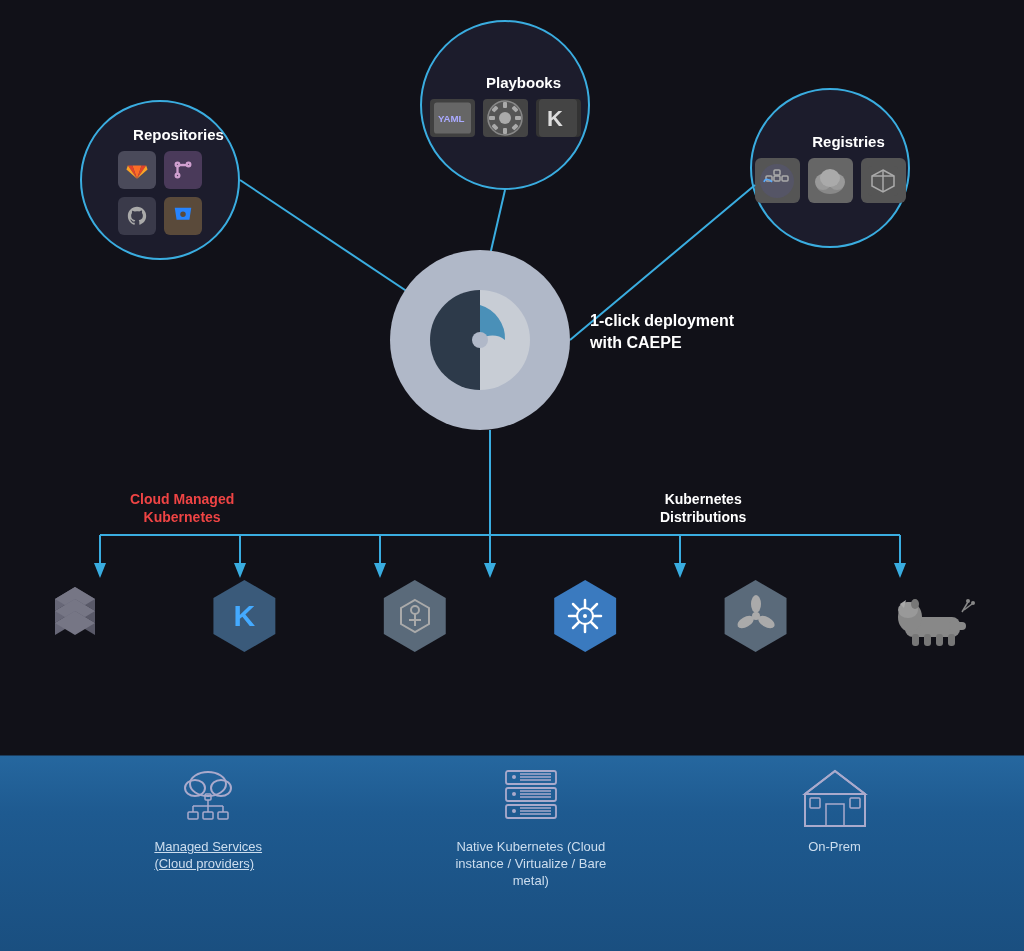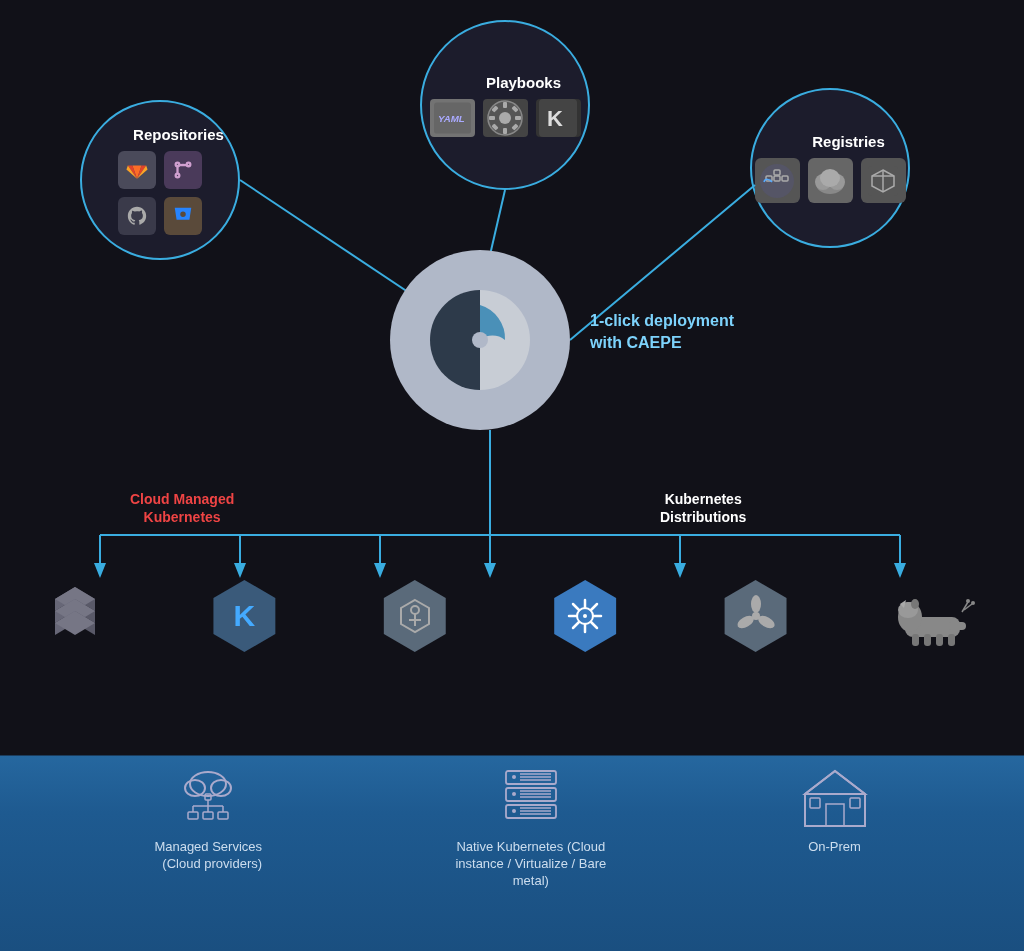--- a/index.html
+++ b/index.html
@@ -352,21 +352,21 @@
           <path d="M3 3l2 13h14l2-13H3zm9 10a3 3 0 1 1 0-6 3 3 0 0 1 0 6z" fill="#2684ff"></path>
         </svg>
       </div>
     </div>
   </div>
 
   <div class="circle circle-playbooks">
     <div class="circle-label">Playbooks</div>
     <div class="circle-icons-row">
 
-      <div class="play-icon" style="background:#737373;font-size:10px;color:#adf;padding:4px;font-style:italic;">
+      <div class="play-icon" style="background:#404040;font-size:10px;color:#adf;padding:4px;">
         <svg width="38" height="32" viewBox="0 0 38 32">
           <rect width="38" height="32" rx="3" fill="#666"></rect>
           <text x="4" y="20" font-family="Arial" font-size="10" font-weight="bold" fill="#aaaaff">YAML</text>
         </svg>
       </div>
 
       <div class="play-icon" style="background:#444;">
         <svg width="38" height="38" viewBox="0 0 38 38">
           <circle cx="19" cy="19" r="17" fill="#555" stroke="#888" stroke-width="1.5"></circle>
           <circle cx="19" cy="19" r="6" fill="#aaa"></circle>
@@ -440,21 +440,21 @@
 
       <path d="M60 25 A35 35 0 0 0 60 95 A20 20 0 0 1 60 25" fill="#3aade0"></path>
 
       <path d="M60 25 A35 35 0 0 1 85 60 A20 20 0 0 0 60 60 Z" fill="#4a90b8"></path>
 
       <circle cx="60" cy="60" r="8" fill="#b0b8c8"></circle>
     </svg>
   </div>
 
   <div class="label-1click">
-    <span style="white-space:pre-line; font-size:16px; font-weight:bold; color:#7dd3fc;">1-click deployment
+    <span style="white-space:pre-line; font-size:16px; font-weight:bold; color:#ffffff;">1-click deployment
 with CAEPE</span>
   </div>
 
   <div class="label-cloud-k8s">
     <span style="white-space:pre-line;">Cloud Managed
 Kubernetes</span>
   </div>
 
   <div class="label-k8s-dist">
     <span style="white-space:pre-line;">Kubernetes
@@ -573,21 +573,21 @@
           <rect x="32" y="28" width="6" height="6" rx="1" fill="none" stroke="#aac" stroke-width="1.5"></rect>
           <line x1="35" y1="34" x2="35" y2="40" stroke="#aac" stroke-width="1.5"></line>
           <line x1="20" y1="40" x2="50" y2="40" stroke="#aac" stroke-width="1.5"></line>
           <line x1="20" y1="40" x2="20" y2="46" stroke="#aac" stroke-width="1.5"></line>
           <line x1="35" y1="40" x2="35" y2="46" stroke="#aac" stroke-width="1.5"></line>
           <line x1="50" y1="40" x2="50" y2="46" stroke="#aac" stroke-width="1.5"></line>
           <rect x="15" y="46" width="10" height="7" rx="1" fill="none" stroke="#aac" stroke-width="1.5"></rect>
           <rect x="30" y="46" width="10" height="7" rx="1" fill="none" stroke="#aac" stroke-width="1.5"></rect>
           <rect x="45" y="46" width="10" height="7" rx="1" fill="none" stroke="#aac" stroke-width="1.5"></rect>
         </svg>
-        <div style="color:#cde;font-size:13px;text-align:right;line-height:1.3;">
+        <div style="color:#cde;font-size:13px;text-align:left;line-height:1.3;text-decoration:underline;">
           Managed Services<br>(Cloud providers)
         </div>
       </div>
 
       <div class="infra-item">
         <svg width="70" height="65" viewBox="0 0 70 65">
 
           <rect x="10" y="5" width="50" height="13" rx="2" fill="none" stroke="#aac" stroke-width="1.8"></rect>
           <circle cx="18" cy="11" r="2" fill="#aac"></circle>
           <line x1="24" y1="8" x2="55" y2="8" stroke="#aac" stroke-width="1.5"></line>

